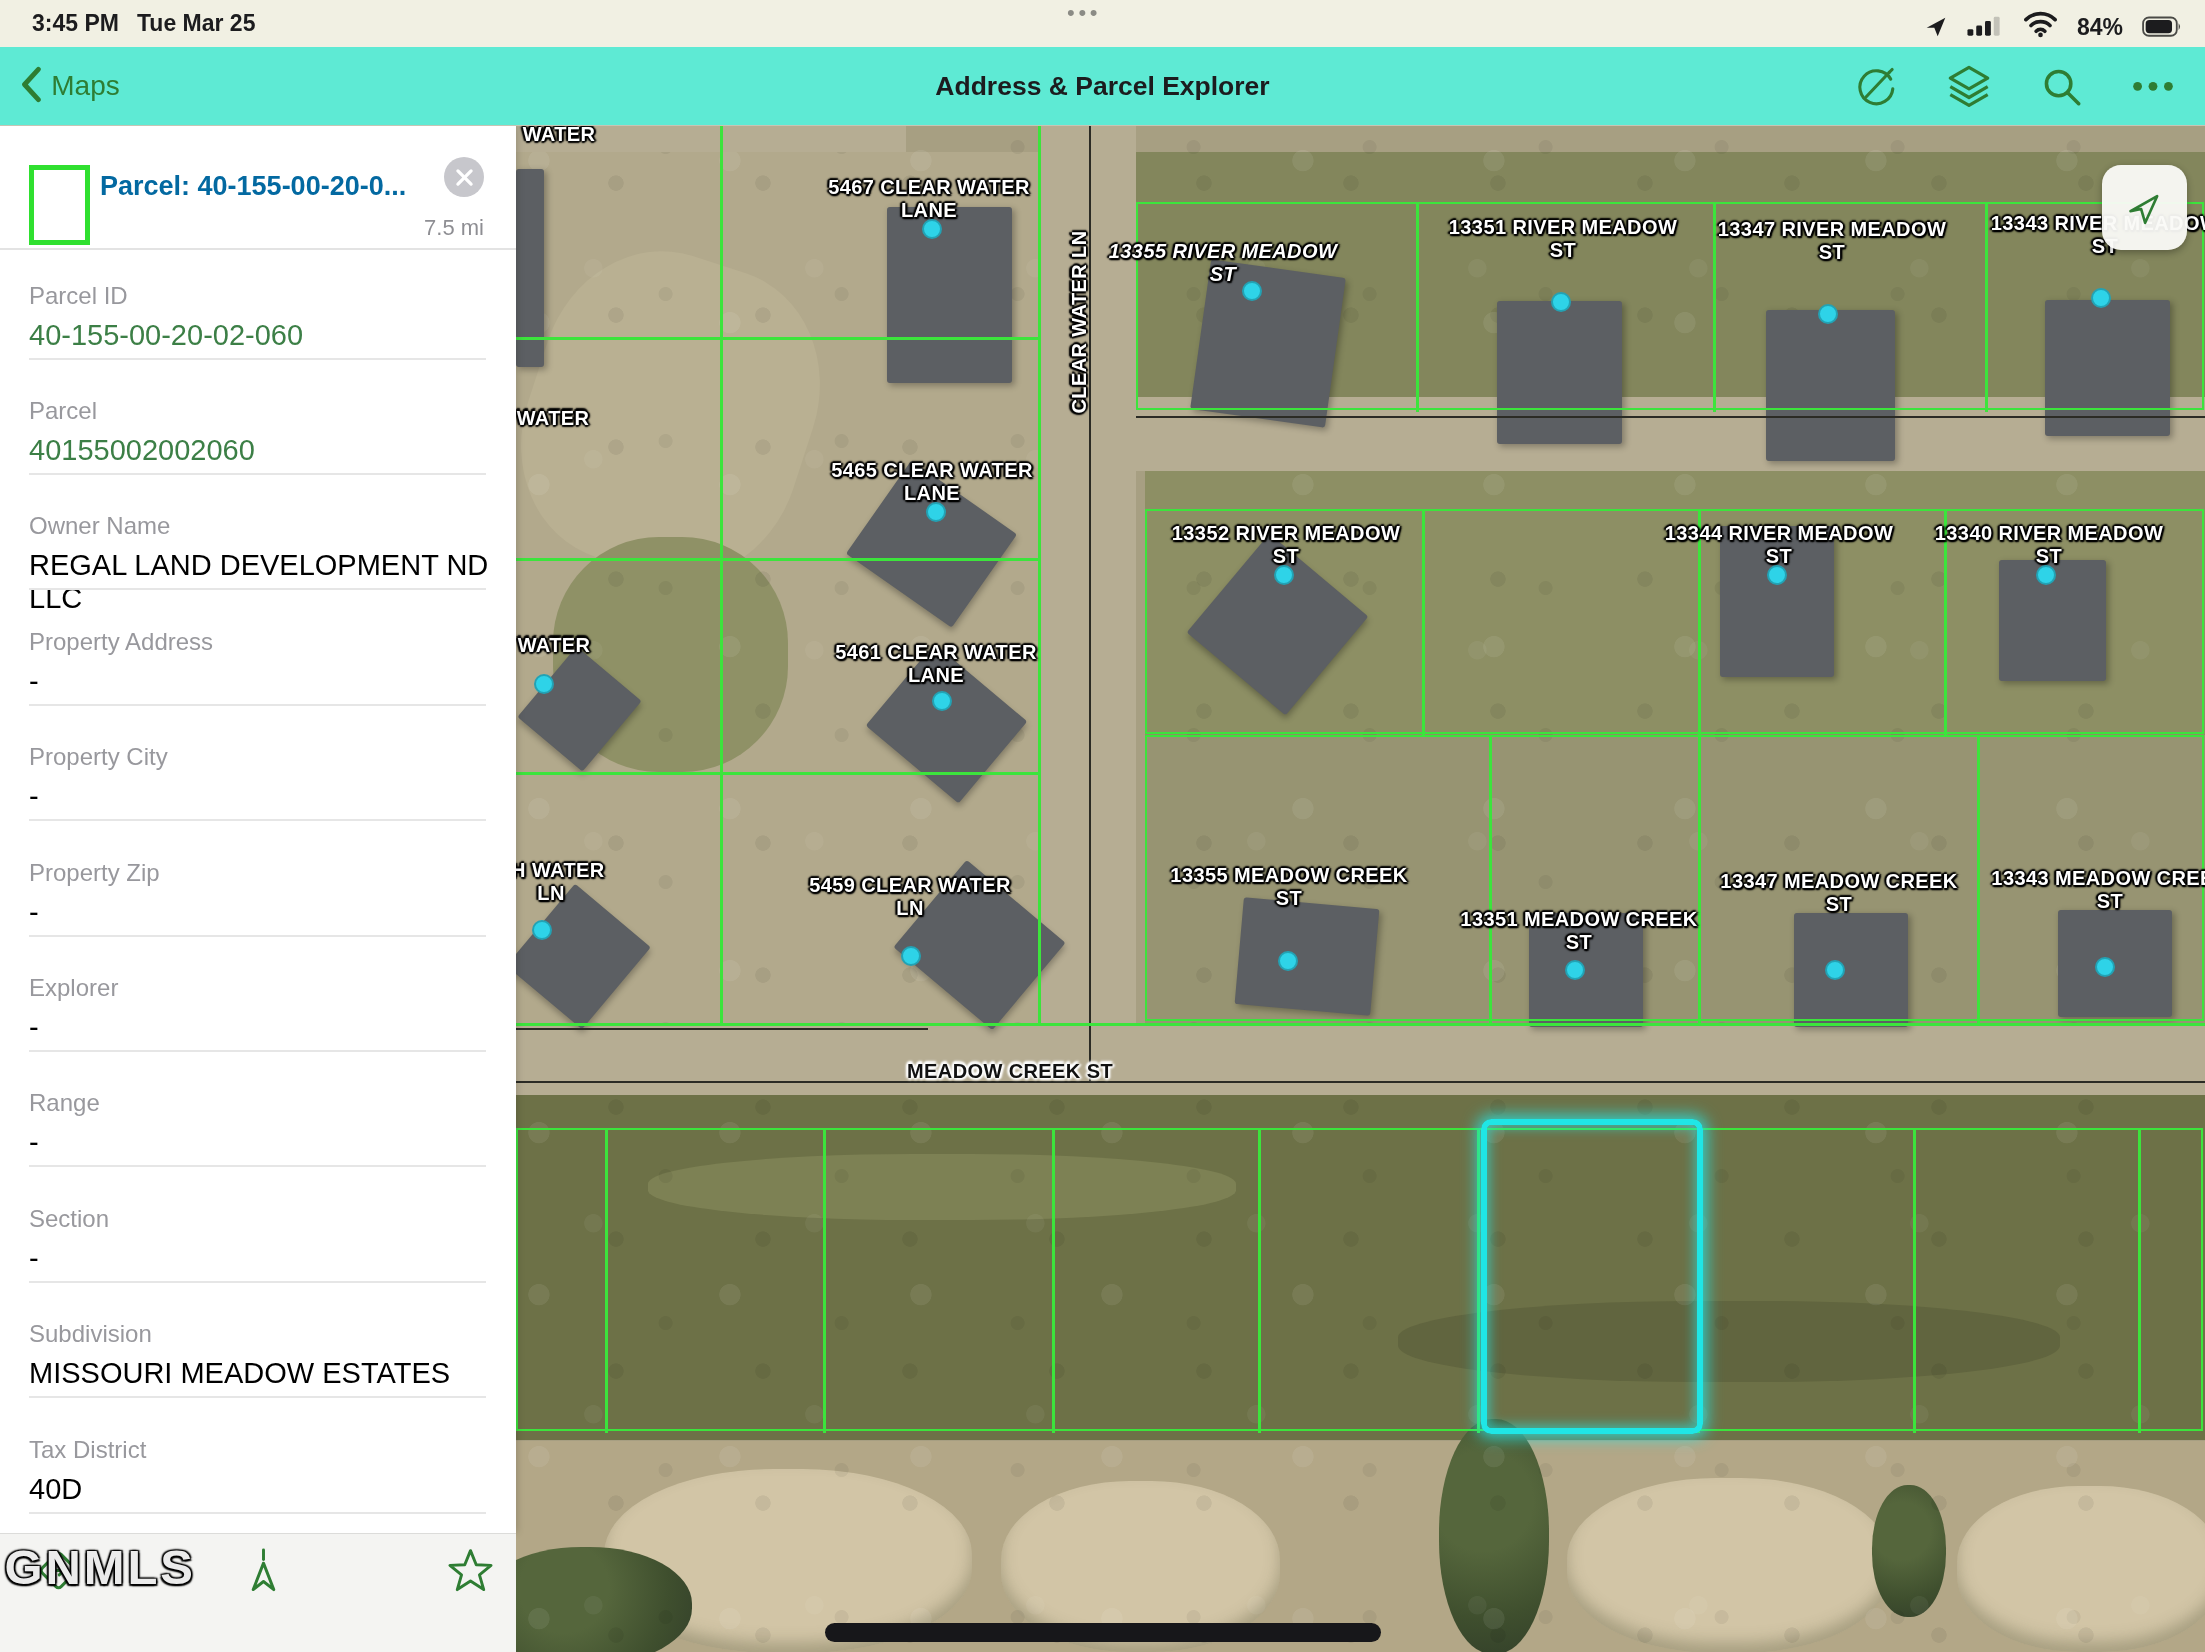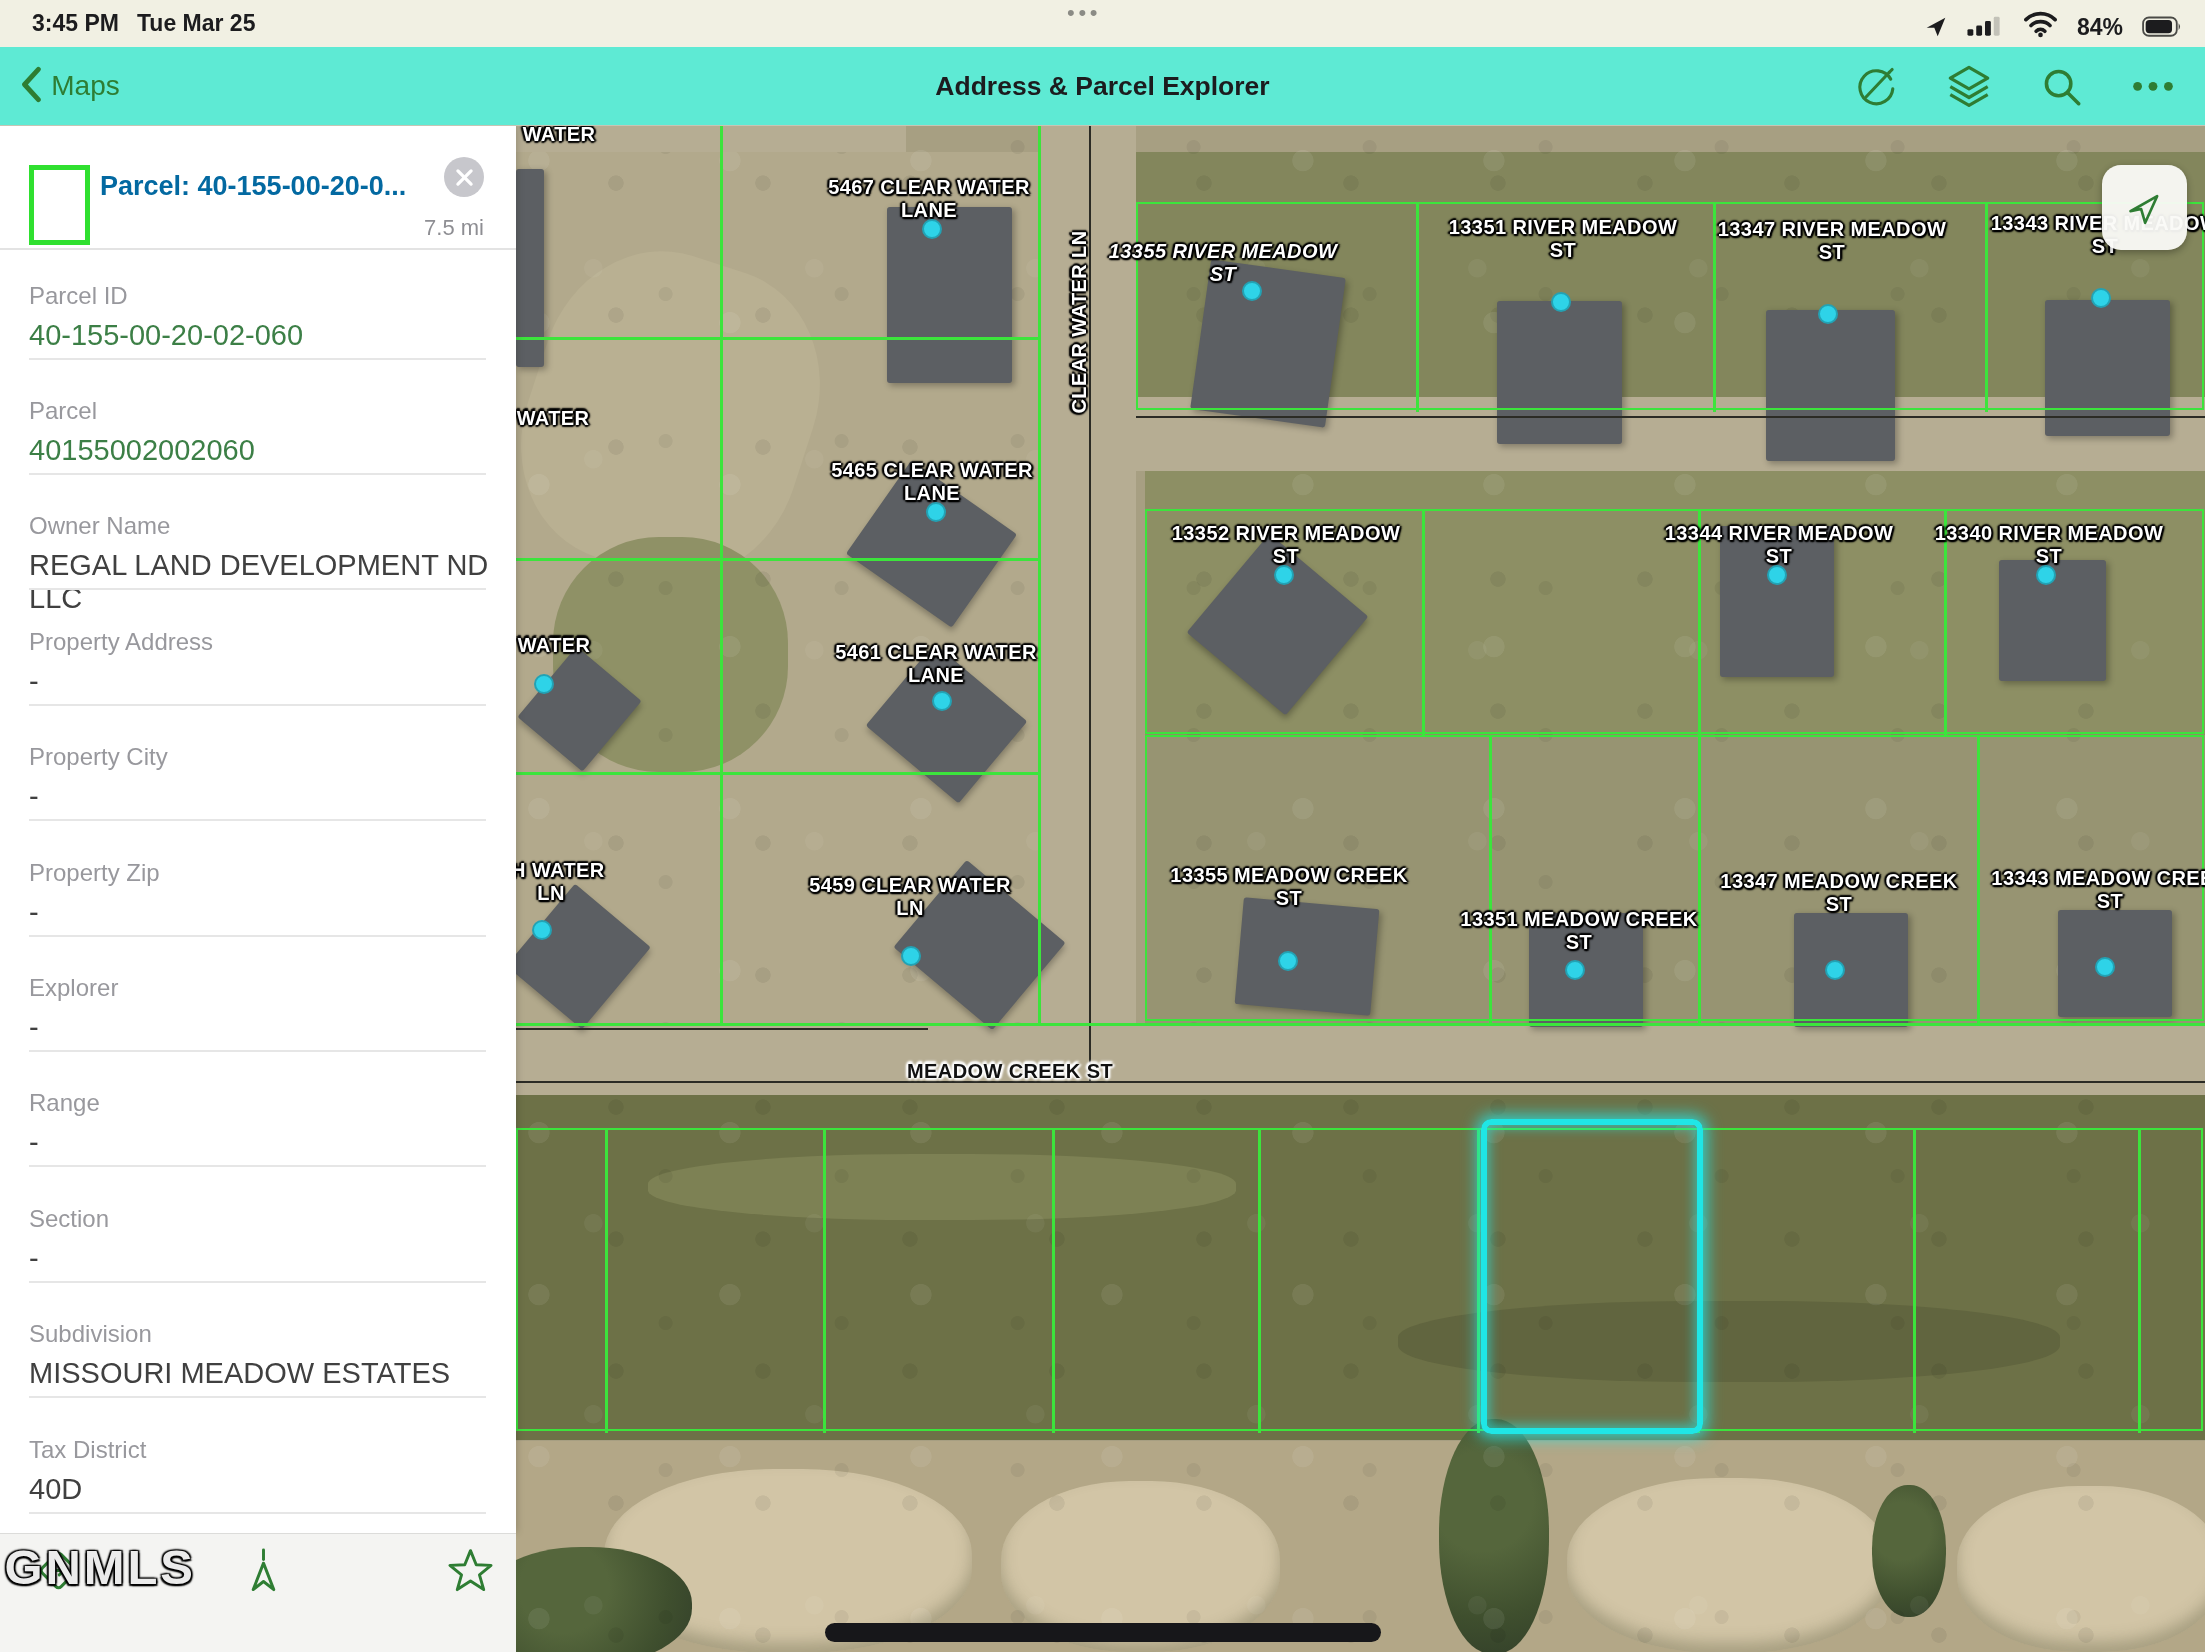--- a/index.html
+++ b/index.html
@@ -62,21 +62,21 @@
   .panel{position:absolute;left:0;top:125px;width:516px;height:1408px;background:#ffffff;z-index:20;
          box-shadow:2.2px 0 7.4px rgba(0,0,0,.18);}
   .swatch{position:absolute;left:29px;top:40px;width:51px;height:70px;background:#fff;border:5.9px solid #2fe02f;}
   .p-title{position:absolute;left:100px;top:46px;font-size:27px;font-weight:700;color:#0369a1;}
   .p-dist{position:absolute;right:32px;top:90px;font-size:22px;color:#8e8e93;}
   .p-close{position:absolute;left:444px;top:32px;width:40px;height:40px;border-radius:50%;background:#c7c7cc;
            display:flex;align-items:center;justify-content:center;cursor:pointer;}
   .p-head-div{position:absolute;left:0;top:123px;width:516px;height:1.5px;background:#e3e3e3;}
   .field-row{position:absolute;left:0;width:516px;height:115px;}
   .f-label{position:absolute;left:29px;top:0;font-size:24px;color:#98989d;}
-  .f-value{position:absolute;left:29px;top:37px;font-size:29px;color:#404040;}
+  .f-value{position:absolute;left:29px;top:37px;font-size:29px;color:#000000;}
   .f-value.link{color:#3c7f46;cursor:pointer;}
   .f-divider{position:absolute;left:29px;top:76px;width:457px;height:1.5px;background:#e6e6e6;}
 
   .panel-toolbar{position:absolute;left:0;top:1533px;width:516px;height:120px;background:#f4f4f2;
                  border-top:1.5px solid #dcdcda;z-index:22;}
   .tb-icon{position:absolute;top:13.2px;width:47px;height:47px;display:flex;align-items:center;justify-content:center;cursor:pointer;}
   .watermark{position:absolute;left:4.4px;top:1539px;z-index:26;font-size:49px;font-weight:700;letter-spacing:2.9px;
              color:rgba(255,255,255,.92);
              text-shadow:0 0 2.2px #000,1.5px 1.5px 1.5px #000,-1.5px -1.5px 1.5px #000,1.5px -1.5px 1.5px #000,-1.5px 1.5px 1.5px #000;}
 

